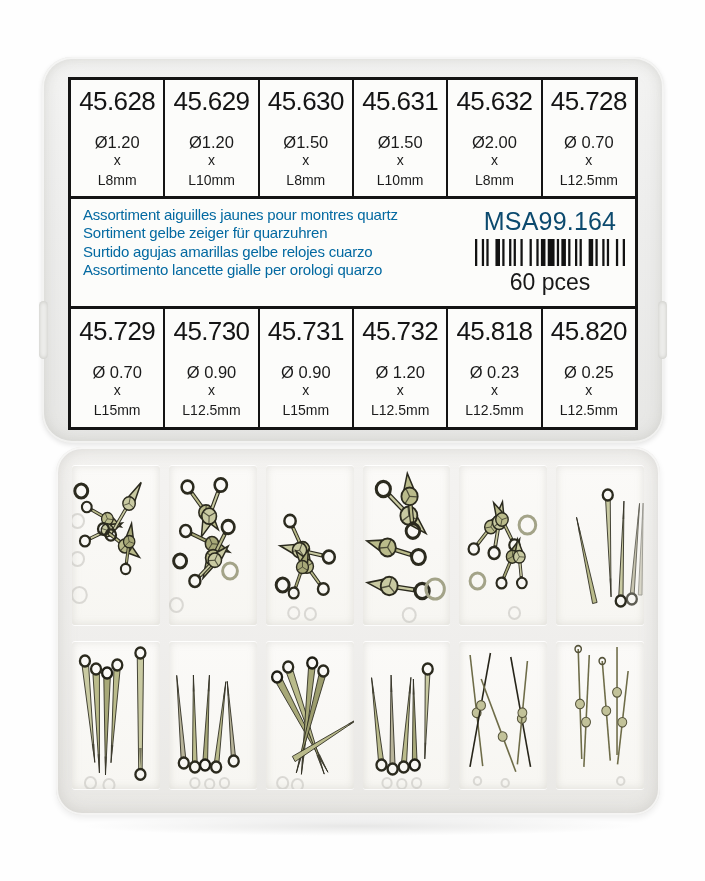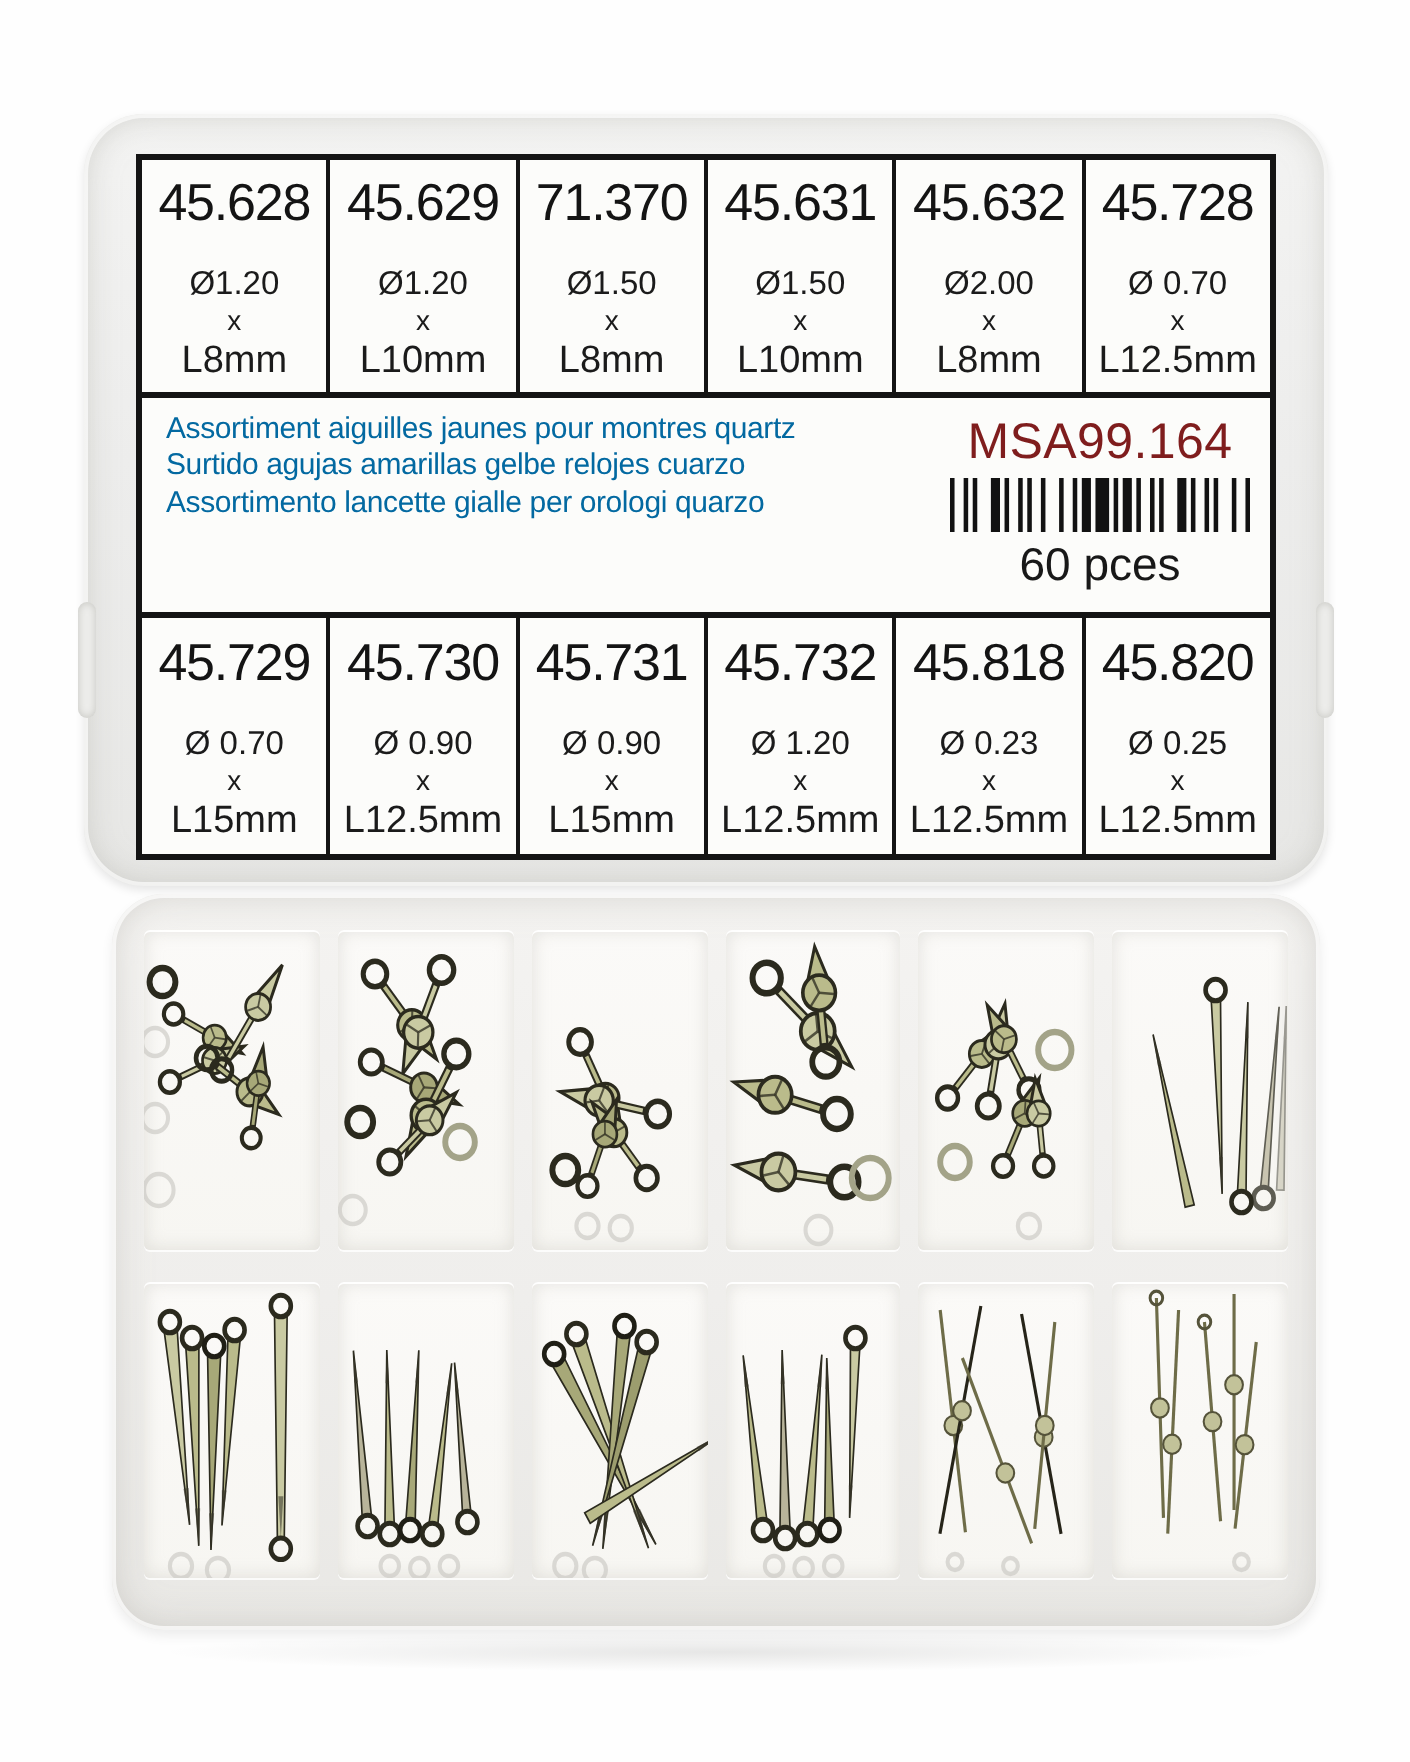--- a/index.html
+++ b/index.html
@@ -17,26 +17,26 @@
        background:#fcfcfa;border:3px solid #141414;display:flex;flex-direction:column;}
   .lrow{display:flex;height:116px;flex:0 0 auto;}
   .lrow.top{border-bottom:3px solid #141414;}
   .lrow.bottom{height:118px;}
   .cell{flex:1;border-right:2px solid #141414;display:flex;flex-direction:column;
         align-items:center;justify-content:center;padding-top:1px;}
   .cell:last-child{border-right:none;}
   .ref{font-size:26px;letter-spacing:-0.6px;color:#141414;line-height:28px;}
   .dia{font-size:16.5px;line-height:20px;margin-top:17px;}
   .sep{font-size:14px;line-height:15px;margin-top:1px;}
-  .len{font-size:19px;line-height:21px;margin-top:2px;}
+  .len{font-size:14px;line-height:21px;margin-top:2px;}
   .band{flex:1;display:flex;border-bottom:3px solid #141414;}
   .band-left{flex:1;padding:7px 0 0 12px;overflow:hidden;}
   .band-left .line{font-size:15px;line-height:18.4px;letter-spacing:-0.2px;white-space:nowrap;color:#0369a1;}
   .band-right{width:170px;display:flex;flex-direction:column;align-items:center;padding-top:9px;}
-  .msa{font-size:25px;letter-spacing:0.2px;color:#7f1d1d;line-height:27px;}
+  .msa{font-size:25px;letter-spacing:0.2px;color:#0c4a6e;line-height:27px;}
   .barcode{width:150px;height:27px;margin-top:4px;display:block;}
   .qty{font-size:23px;margin-top:3px;color:#181818;}
   
   .tray{position:absolute;left:56px;top:447px;width:604px;height:368px;border-radius:26px;
        background:linear-gradient(180deg,#f4f3f1 0%,#efeeec 55%,#e9e8e5 100%);
        box-shadow:inset 0 0 0 2px rgba(255,255,255,.7), inset 0 0 18px rgba(178,176,170,.5),
                   0 3px 6px rgba(0,0,0,.07);}
   .tray-shadow{position:absolute;left:78px;top:816px;width:562px;height:20px;
        background:radial-gradient(ellipse at center,rgba(60,60,55,.12) 0%,rgba(60,60,55,0) 70%);}
   .comps{position:absolute;left:16px;top:18px;width:572px;height:324px;display:grid;
@@ -64,21 +64,21 @@
           <div class="sep">x</div>
           <div class="len">L8mm</div>
         </div>
         <div class="cell">
           <div class="ref">45.629</div>
           <div class="dia">Ø1.20</div>
           <div class="sep">x</div>
           <div class="len">L10mm</div>
         </div>
         <div class="cell">
-          <div class="ref">71.370</div>
+          <div class="ref">45.630</div>
           <div class="dia">Ø1.50</div>
           <div class="sep">x</div>
           <div class="len">L8mm</div>
         </div>
         <div class="cell">
           <div class="ref">45.631</div>
           <div class="dia">Ø1.50</div>
           <div class="sep">x</div>
           <div class="len">L10mm</div>
         </div>
@@ -92,20 +92,21 @@
           <div class="ref">45.728</div>
           <div class="dia">Ø 0.70</div>
           <div class="sep">x</div>
           <div class="len">L12.5mm</div>
         </div>
       </div>
 
       <div class="band">
         <div class="band-left">
           <div class="line">Assortiment aiguilles jaunes pour montres quartz</div>
+          <div class="line">Sortiment gelbe zeiger für quarzuhren</div>
           <div class="line">Surtido agujas amarillas gelbe relojes cuarzo</div>
           <div class="line">Assortimento lancette gialle per orologi quarzo</div>
         </div>
         <div class="band-right">
           <div class="msa">MSA99.164</div>
           <svg class="barcode" id="barcode" viewBox="0 0 150 27" preserveAspectRatio="none">
               <rect x="0.00" y="0" width="2.27" height="27" fill="#121212"></rect>
               <rect x="6.82" y="0" width="2.27" height="27" fill="#121212"></rect>
               <rect x="11.36" y="0" width="2.27" height="27" fill="#121212"></rect>
               <rect x="20.45" y="0" width="4.55" height="27" fill="#121212"></rect>

